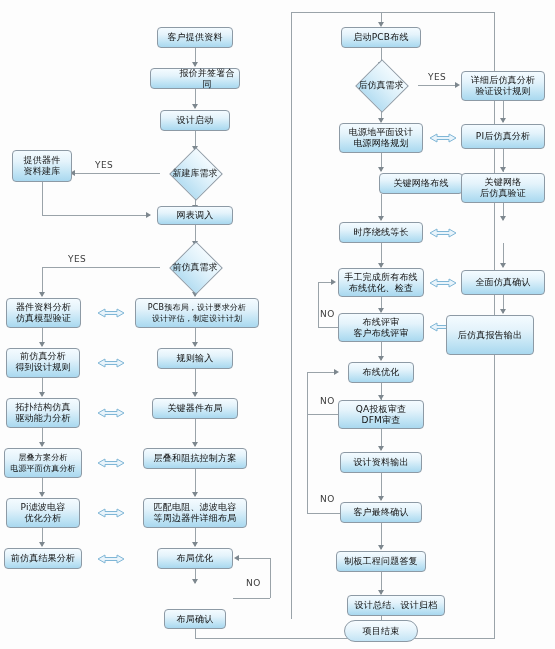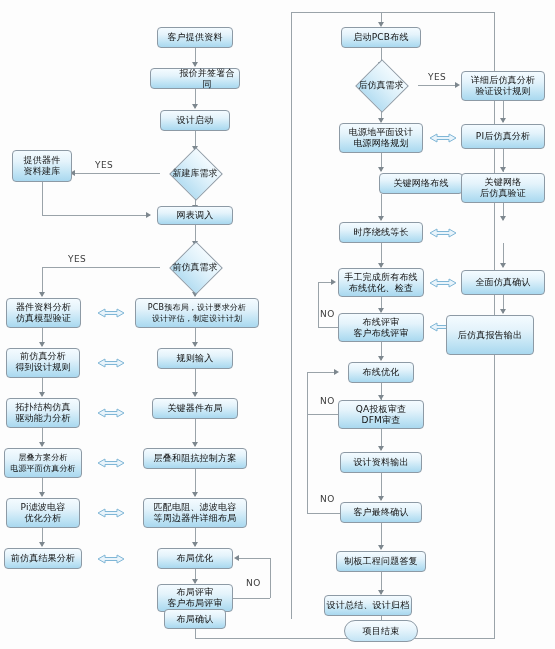--- a/index.html
+++ b/index.html
@@ -162,22 +162,20 @@
 
   <div class="node box" style="left:143px;top:498px;width:104px;height:30px;">匹配电阻、滤波电容
 等周边器件详细布局</div>
   <div class="ln lnv" style="left:195px;top:528px;height:18px;"></div>
   <div class="arrow down" style="left:192px;top:542px;"></div>
 
   <div class="node box" style="left:157px;top:548px;width:76px;height:21px;">布局优化</div>
   <div class="ln lnv" style="left:195px;top:569px;height:14px;"></div>
   <div class="arrow down" style="left:192px;top:579px;"></div>
 
-  <div class="node box" style="left:157px;top:584px;width:76px;height:28px;">布局评审
-客户布局评审</div>
 
   <div class="ln lnh" style="left:233px;top:598px;width:37px;"></div>
   <div class="ln lnv" style="left:270px;top:558px;height:40px;"></div>
   <div class="ln lnh" style="left:239px;top:558px;width:31px;"></div>
   <div class="arrow right" style="left:234px;top:555px;transform:rotate(180deg);"></div>
   <div class="lbl" style="left:246px;top:578px;">NO</div>
 
   <div class="ln lnv" style="left:195px;top:612px;height:12px;"></div>
   <div class="arrow down" style="left:192px;top:620px;"></div>
 
@@ -286,21 +284,21 @@
   <div class="ln lnv" style="left:307px;top:372px;height:141px;"></div>
   <div class="lbl" style="left:320px;top:494px;">NO</div>
 
   <div class="ln lnv" style="left:381px;top:523px;height:26px;"></div>
   <div class="arrow down" style="left:378px;top:545px;"></div>
 
   <div class="node box" style="left:336px;top:551px;width:90px;height:21px;">制板工程问题答复</div>
   <div class="ln lnv" style="left:381px;top:572px;height:22px;"></div>
   <div class="arrow down" style="left:378px;top:590px;"></div>
 
-  <div class="node box" style="left:324px;top:595px;width:88px;height:21px;">设计总结、设计归档</div>
+  <div class="node box" style="left:347px;top:595px;width:98px;height:21px;">设计总结、设计归档</div>
   <div class="ln lnv" style="left:381px;top:616px;height:13px;"></div>
   <div class="arrow down" style="left:378px;top:625px;"></div>
 
   <div class="node pill" style="left:344px;top:620px;width:74px;height:22px;">项目结束</div>
 
   <div class="node box" style="left:461px;top:71px;width:84px;height:30px;">详细后仿真分析
 验证设计规则</div>
   <div class="ln lnv" style="left:503px;top:101px;height:21px;"></div>
   <div class="arrow down" style="left:500px;top:118px;"></div>
 

